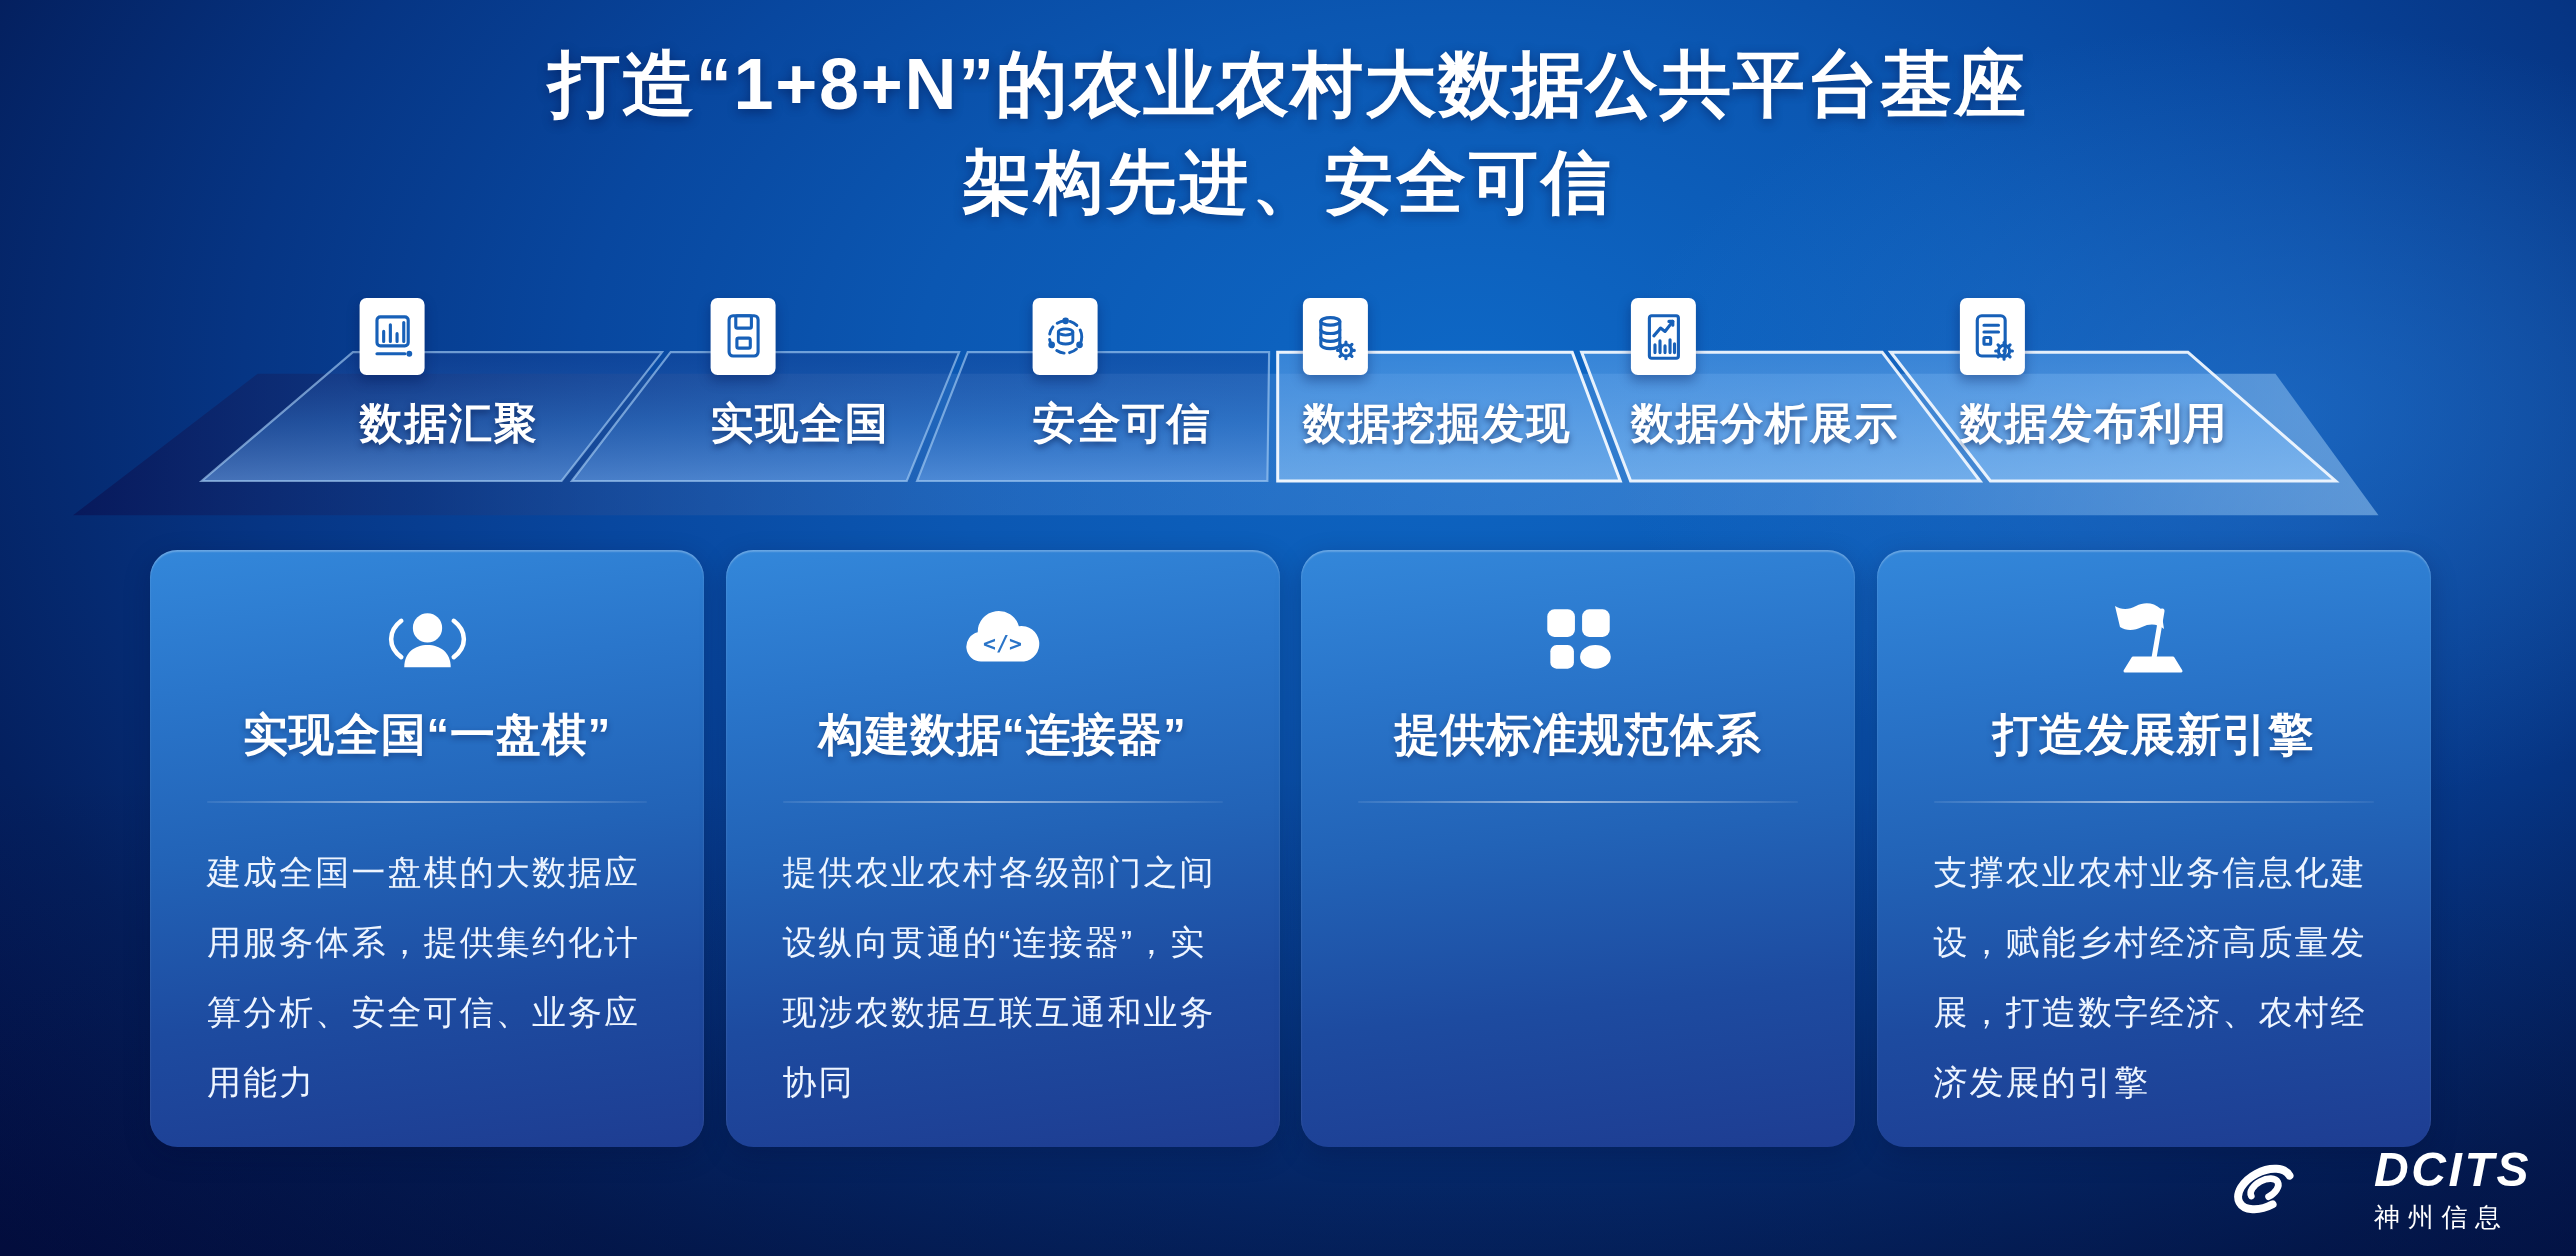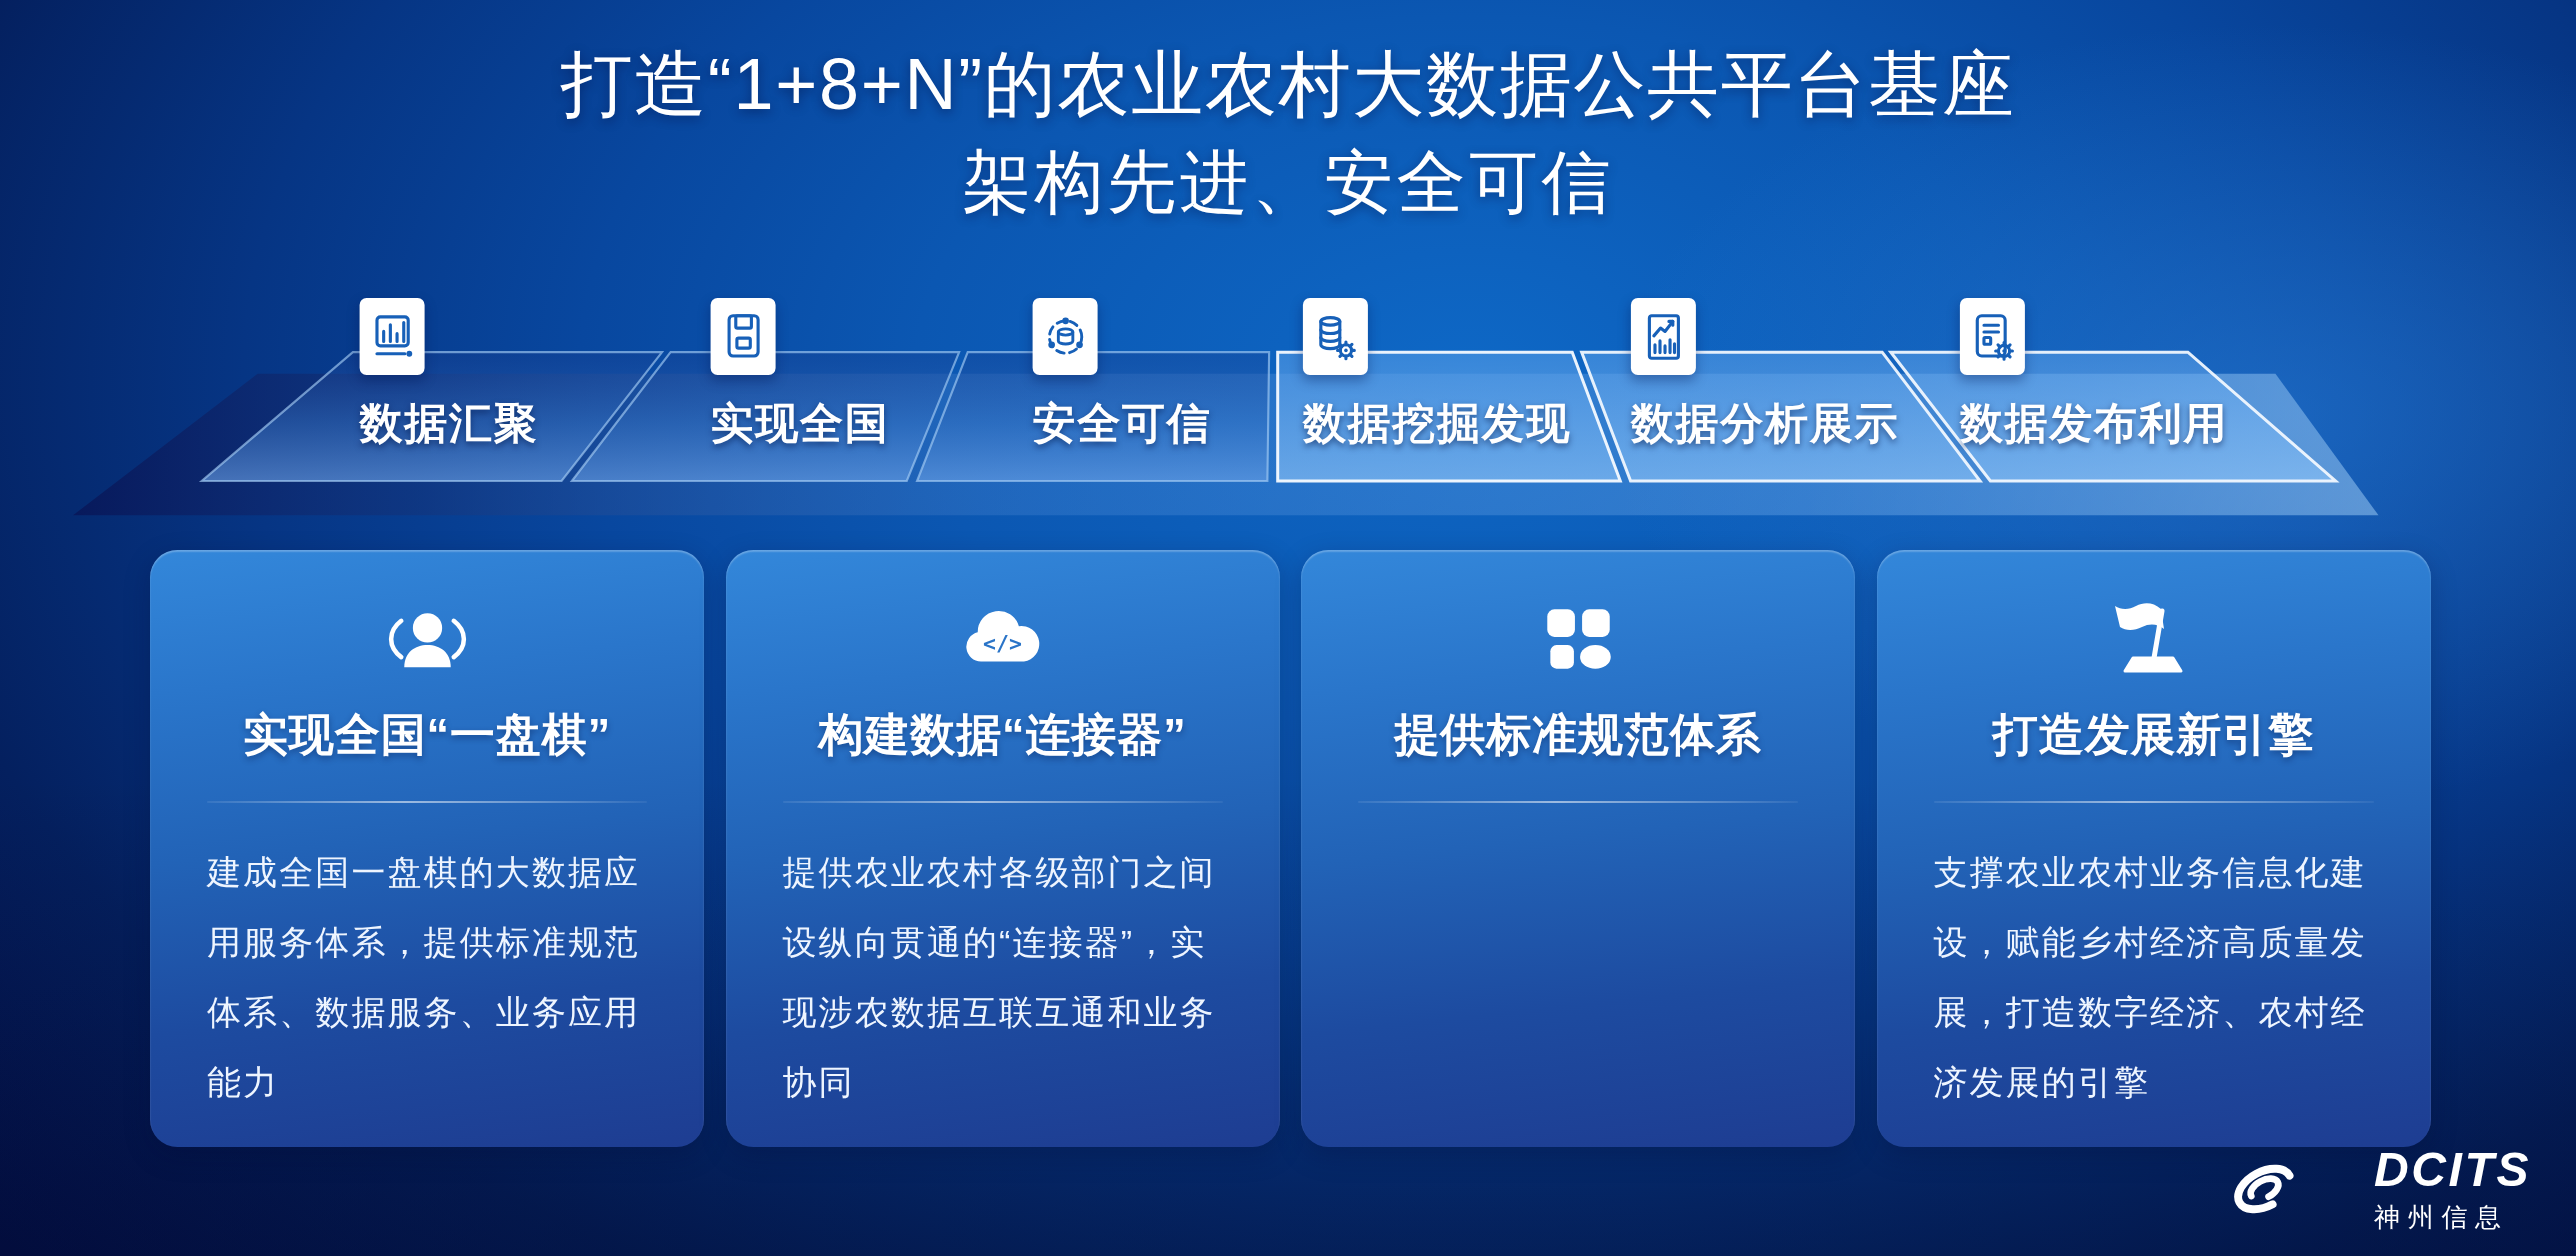--- a/index.html
+++ b/index.html
@@ -13,21 +13,21 @@
     position:absolute; inset:0; pointer-events:none;
     background: radial-gradient(945px 558px at 88% 33%, rgba(48,135,225,0.45), rgba(48,135,225,0) 70%);
   }
   .bg-bottom-shade {
     position:absolute; inset:0; pointer-events:none;
     background: linear-gradient(180deg, rgba(2,8,40,0) 62%, rgba(2,8,40,0.38) 100%);
   }
 
   
   .title { position:absolute; top:34px; left:0; right:0; text-align:center; color:#ffffff;
-           font-weight:400; text-shadow:0 3.4px 10.3px rgba(0,12,60,0.45); z-index:5; }
+           font-weight:700; text-shadow:0 3.4px 10.3px rgba(0,12,60,0.45); z-index:5; }
   .title .l1 { font-size:72px; line-height:101px; letter-spacing:1.7px; }
   .title .l2 { font-size:69px; line-height:96px; letter-spacing:3.4px; }
 
   
   .stage { position:absolute; left:0; top:292px; width:2576px; height:232px; z-index:4; }
   .floor { position:absolute; left:0; top:0; }
   .pillar { position:absolute; top:6px; transform:translateX(-50%);
             display:flex; flex-direction:column; }
   .pillar-icon {
     width:65px; height:77px; background:#ffffff; border-radius:6.9px;
@@ -187,21 +187,21 @@
       <div class="card-icon">
         <svg width="101" height="86" viewBox="0 0 100 84">
           <path d="M24 23 c-6.5 5 -10 11.5 -10 18 c0 6.5 3.5 13 10 18" stroke="#ffffff" stroke-width="4.5" fill="none" stroke-linecap="round"></path>
           <path d="M76 23 c6.5 5 10 11.5 10 18 c0 6.5 -3.5 13 -10 18" stroke="#ffffff" stroke-width="4.5" fill="none" stroke-linecap="round"></path>
           <circle cx="50" cy="30" r="14.5" fill="#ffffff"></circle>
           <path d="M27 69 c0 -14.5 10.5 -22 23 -22 c12.5 0 23 7.5 23 22 z" fill="#ffffff"></path>
         </svg>
       </div>
       <div class="card-title">实现全国“一盘棋”</div>
       <div class="card-divider"></div>
-      <div class="card-body">建成全国一盘棋的大数据应用服务体系，提供标准规范体系、数据服务、业务应用能力</div>
+      <div class="card-body">建成全国一盘棋的大数据应用服务体系，提供集约化计算分析、安全可信、业务应用能力</div>
     </div>
 
     <div class="card">
       <div class="card-icon">
         <svg width="105" height="86" viewBox="0 0 100 84">
           <path d="M29 63 a14.5 14.5 0 0 1 -3.2 -28.6 A20.5 20.5 0 0 1 66 28.5 A13.8 13.8 0 0 1 71 63 Z" fill="#ffffff"></path>
           <text x="50" y="53" font-size="21" font-weight="bold" fill="#2a74c8" text-anchor="middle" font-family="DejaVu Sans Mono, monospace">&lt;/&gt;</text>
         </svg>
       </div>
       <div class="card-title">构建数据“连接器”</div>

